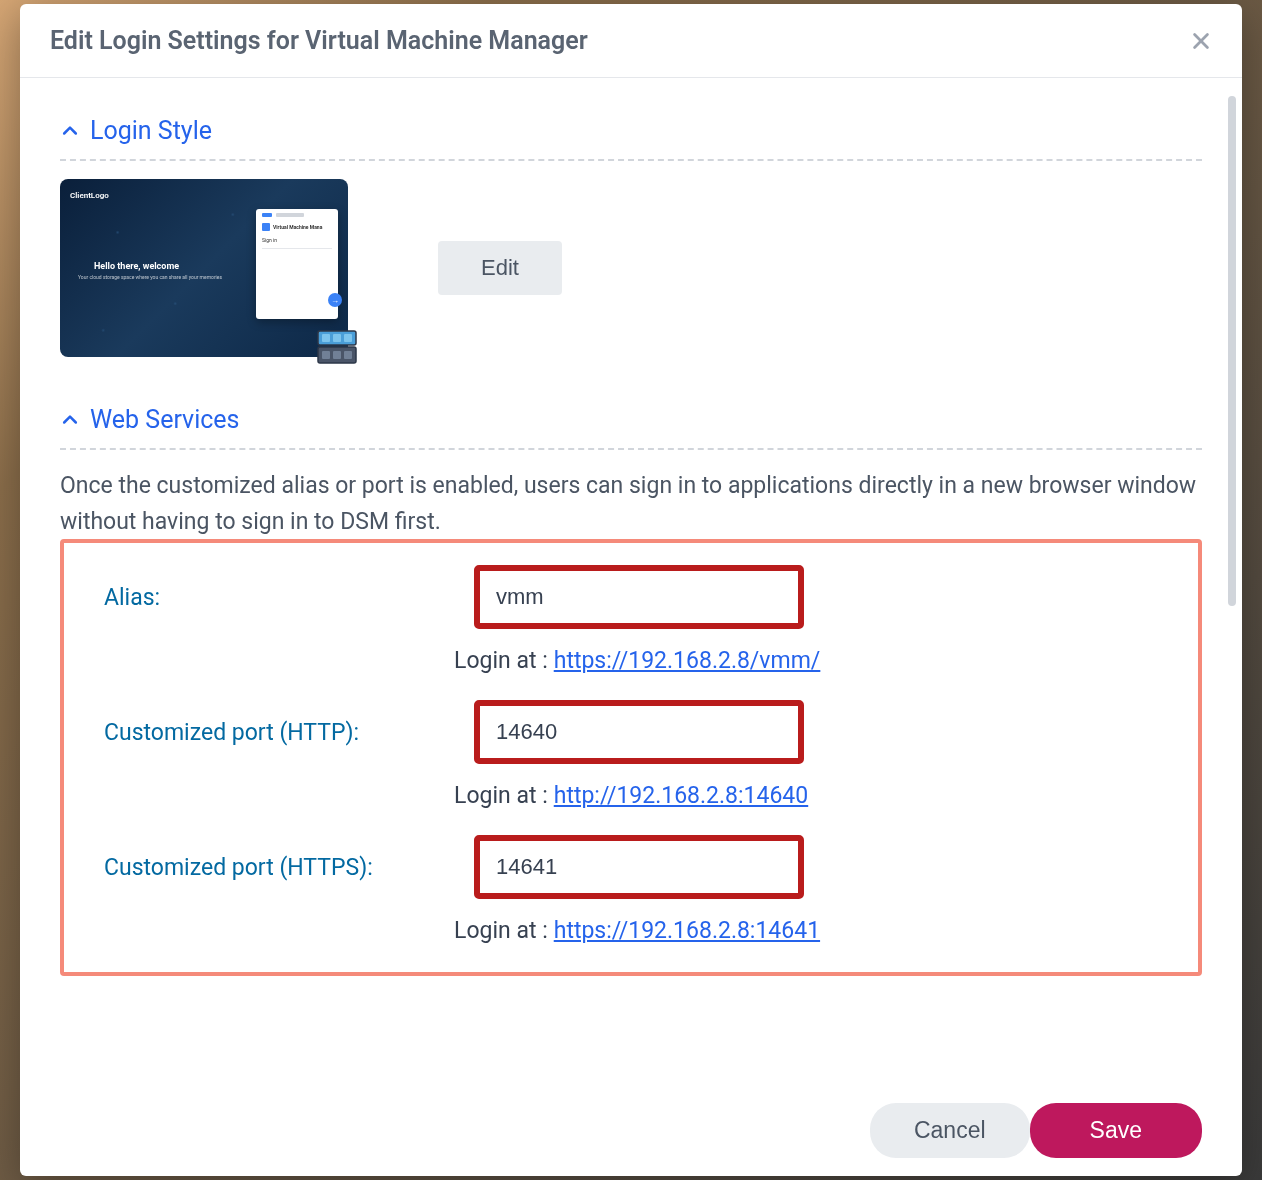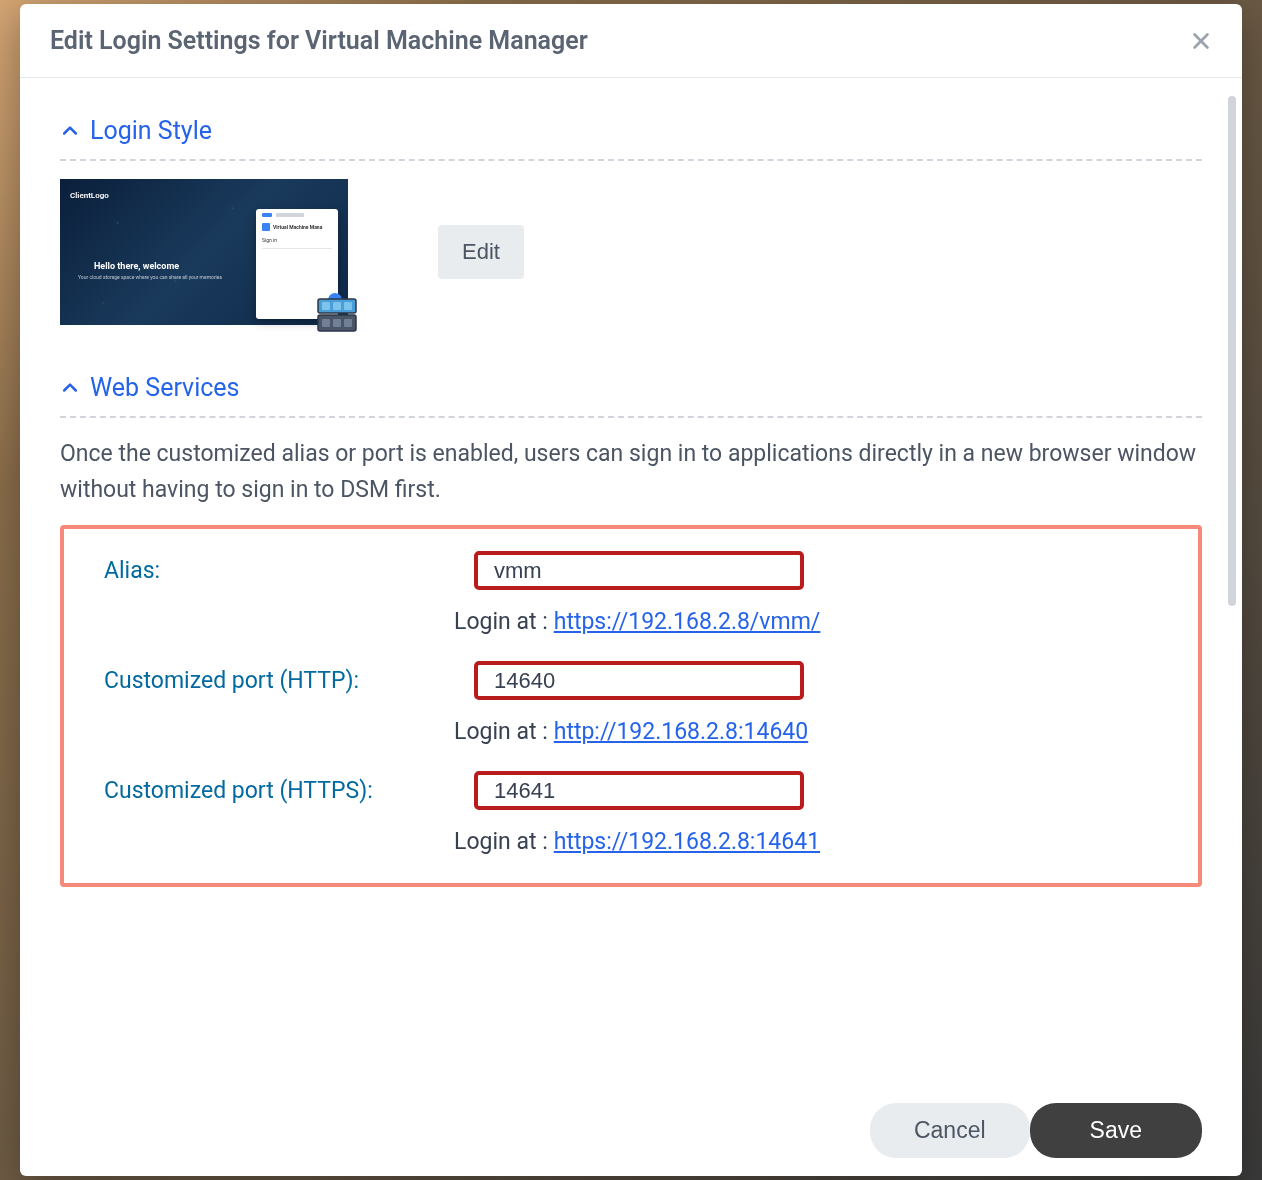--- a/index.html
+++ b/index.html
@@ -82,23 +82,23 @@
       margin-bottom: 18px;
     }
     .login-style-row {
       display: flex;
       align-items: center;
       gap: 90px;
       margin-bottom: 30px;
     }
     .login-preview {
       width: 288px;
-      height: 146px;
+      height: 178px;
       background: linear-gradient(135deg, #0a1f3a 0%, #1a3a5c 50%, #0d2847 100%);
-      border-radius: 0;
+      border-radius: 8px;
       position: relative;
       overflow: visible;
     }
     .preview-network {
       position: absolute;
       inset: 0;
       opacity: 0.5;
       background-image:
         radial-gradient(circle at 20% 30%, rgba(100,180,255,0.4) 0px, transparent 2px),
         radial-gradient(circle at 60% 20%, rgba(100,180,255,0.3) 0px, transparent 2px),
@@ -167,51 +167,50 @@
       position: absolute;
       right: -10px;
       bottom: -10px;
       width: 42px;
       height: 38px;
     }
     .edit-button {
       background: #e9ecef;
       border: none;
       border-radius: 4px;
-      padding: 14px 24px;
+      padding: 14px 43px;
       font-size: 22px;
       color: #4b5563;
       cursor: pointer;
     }
     .description-text {
       font-size: 23px;
       color: #4b5563;
       line-height: 1.55;
-      margin-bottom: 18px;
     }
     .highlight-box {
       border: 4px solid #f58a7a;
       border-radius: 4px;
       padding: 22px 20px 28px 20px;
     }
     .form-row {
       display: flex;
       align-items: center;
       margin-bottom: 18px;
     }
     .form-label {
       width: 370px;
       font-size: 23px;
       color: #0369a1;
       margin-left: 20px;
     }
     .form-input {
       width: 330px;
-      height: 39px;
-      border: 4px solid #b91c1c;
+      height: 64px;
+      border: 6px solid #b91c1c;
       border-radius: 5px;
       padding: 0 16px;
       font-size: 22px;
       color: #374151;
     }
     .login-at-row {
       display: flex;
       margin-left: 370px;
       margin-bottom: 26px;
       font-size: 23px;
@@ -236,21 +235,21 @@
       padding: 14px 44px;
       font-size: 23px;
       cursor: pointer;
       font-weight: 500;
     }
     .btn-cancel {
       background: #e9ecef;
       color: #4b5563;
     }
     .btn-save {
-      background: #404040;
+      background: #be185d;
       color: #ffffff;
       padding: 14px 60px;
     }
   </style>
 </head>
 <body>
 
 <div class="dialog">
 
   <div class="dialog-header">

